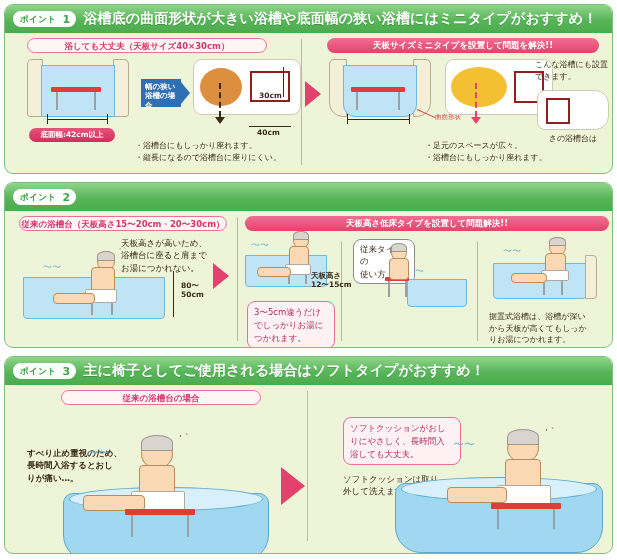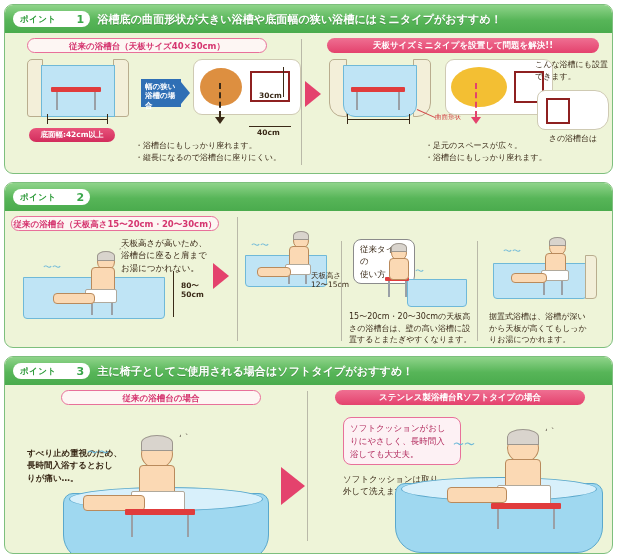--- a/index.html
+++ b/index.html
@@ -22,36 +22,36 @@
   }
   .sec-head{
     position:relative;height:28px;
     background:linear-gradient(180deg,#8fd48a 0%,#57b558 55%,#4aab4d 100%);
     border-radius:8px 8px 0 0;
     display:flex;align-items:center;
   }
   .badge{
     margin-left:8px;height:16px;min-width:58px;
     border-radius:9px;background:#ffffff;
-    display:flex;align-items:center;gap:17px;
+    display:flex;align-items:center;gap:3px;
     padding:0 3px 0 7px;box-sizing:border-box;
   }
   .badge-txt{
     font-size:8.5px;font-weight:bold;color:#2f9b3b;letter-spacing:.4px;
     line-height:1;white-space:nowrap;
   }
   .badge-num{
     width:14px;height:14px;border-radius:50%;
     background:#ffffff;color:#3aa64a;
     font-size:11px;font-weight:bold;
     display:flex;align-items:center;justify-content:center;
     line-height:1;
   }
   .sec-title{
-    margin-left:7px;color:#ffffff;font-size:11px;font-weight:bold;
+    margin-left:7px;color:#ffffff;font-size:14px;font-weight:bold;
     letter-spacing:.1px;white-space:nowrap;
     text-shadow:0 1px 0 rgba(0,0,0,.18);
   }
   .sec-body{position:relative;height:calc(100% - 28px);}
 
   
   .pill{
     position:absolute;box-sizing:border-box;
     border-radius:11px;text-align:center;
     font-size:8.5px;font-weight:bold;line-height:15px;white-space:nowrap;
@@ -172,21 +172,21 @@
         <span class="badge-txt">ポイント</span>
         <span class="badge-num">1</span>
       </div>
       <div class="sec-title">浴槽底の曲面形状が大きい浴槽や底面幅の狭い浴槽にはミニタイプがおすすめ！</div>
     </div>
 
     <div class="sec-body">
 
       <div class="vline" style="left:296px;top:6px;height:126px;"></div>
 
-      <div class="pill pill-out" style="left:22px;top:5px;width:240px;height:15px;">従来の浴槽台（天板サイズ40×30cm）</div>
+      <div class="pill pill-out" style="left:22px;top:5px;width:240px;height:15px;">浴しても大丈夫（天板サイズ40×30cm）</div>
 
       <div class="tub-side" style="left:22px;top:26px;width:110px;height:66px;">
         <div class="tub-wall" style="left:0;top:0;width:14px;height:56px;border-radius:5px 0 0 3px;"></div>
         <div class="tub-wall" style="left:86px;top:0;width:14px;height:56px;border-radius:0 5px 3px 0;"></div>
         <div class="water" style="left:14px;top:6px;width:72px;height:50px;"></div>
         <div class="platform" style="left:24px;top:28px;width:50px;height:5px;"></div>
         <div class="leg" style="left:29px;top:33px;height:18px;"></div>
         <div class="leg" style="left:67px;top:33px;height:18px;"></div>
         <div class="dimline" style="left:20px;top:60px;width:60px;"></div>
         <div class="dimlineV" style="left:20px;top:55px;height:10px;"></div>
@@ -253,21 +253,21 @@
         <span class="badge-txt">ポイント</span>
         <span class="badge-num">2</span>
       </div>
     </div>
 
     <div class="sec-body">
       <div class="vline" style="left:232px;top:6px;height:124px;"></div>
       <div class="vline" style="left:336px;top:30px;height:100px;"></div>
       <div class="vline" style="left:472px;top:30px;height:100px;"></div>
 
-      <div class="pill pill-out" style="left:6px;top:5px;width:208px;height:15px;">従来の浴槽台（天板高さ15〜20cm・20〜30cm）</div>
+      <div class="pill pill-out" style="left:14px;top:5px;width:208px;height:15px;">従来の浴槽台（天板高さ15〜20cm・20〜30cm）</div>
 
       <div class="txt t85" style="left:116px;top:26px;width:116px;">天板高さが高いため、
 浴槽台に座ると肩まで
 お湯につかれない。</div>
 
       <div class="tub-side" style="left:18px;top:56px;width:160px;height:56px;">
         <div class="water" style="left:0;top:10px;width:140px;height:40px;border-radius:0 0 4px 4px;"></div>
         <div class="platform" style="left:64px;top:30px;width:30px;height:4px;"></div>
         <div class="leg" style="left:68px;top:34px;height:14px;"></div>
         <div class="leg" style="left:88px;top:34px;height:14px;"></div>
@@ -278,51 +278,52 @@
         <div class="body-sk" style="left:30px;top:26px;width:40px;height:9px;"></div>
         <div class="steam" style="left:20px;top:-4px;">〜〜</div>
         <div class="thought" style="left:96px;top:-20px;">ʻ ˋ</div>
       </div>
       <div class="dimlineV" style="left:168px;top:60px;height:46px;"></div>
       <div class="dimlbl" style="left:176px;top:70px;">80〜
 50cm</div>
 
       <div class="tri" style="left:208px;top:52px;"></div>
 
+      <div class="pill pill-solid" style="left:240px;top:5px;width:364px;height:15px;">天板高さ低床タイプを設置して問題解決!!</div>
 
       <div class="tub-side" style="left:240px;top:34px;width:96px;height:50px;">
         <div class="water" style="left:0;top:10px;width:80px;height:30px;border-radius:0 0 4px 4px;"></div>
         <div class="platform" style="left:40px;top:26px;width:24px;height:4px;"></div>
         <div class="leg" style="left:43px;top:30px;height:9px;"></div>
         <div class="leg" style="left:60px;top:30px;height:9px;"></div>
         <div class="head" style="left:48px;top:-12px;width:14px;height:14px;"></div>
         <div class="hair" style="left:48px;top:-14px;width:14px;height:7px;"></div>
         <div class="body-sk" style="left:44px;top:1px;width:18px;height:26px;"></div>
         <div class="towel" style="left:40px;top:19px;width:24px;height:9px;"></div>
         <div class="body-sk" style="left:12px;top:22px;width:32px;height:8px;"></div>
         <div class="steam" style="left:6px;top:-4px;">〜〜</div>
       </div>
-      <div class="dimlbl" style="left:306px;top:60px;font-weight:normal;">天板高さ
+      <div class="dimlbl" style="left:306px;top:60px;font-weight:bold;">天板高さ
 12〜15cm</div>
+      <div class="bubble" style="left:242px;top:90px;width:88px;">3〜5cm違うだけ
+でしっかりお湯に
+つかれます。</div>
 
       <div class="bubble-gray" style="left:348px;top:28px;width:62px;">従来タイプの
 使い方</div>
       <div class="tub-side" style="left:380px;top:56px;width:86px;height:44px;">
         <div class="water" style="left:22px;top:12px;width:58px;height:26px;border-radius:0 0 4px 4px;"></div>
         <div class="platform" style="left:0px;top:10px;width:24px;height:4px;"></div>
         <div class="leg" style="left:3px;top:14px;height:16px;"></div>
         <div class="leg" style="left:20px;top:14px;height:16px;"></div>
         <div class="head" style="left:6px;top:-22px;width:14px;height:14px;"></div>
         <div class="hair" style="left:6px;top:-24px;width:14px;height:7px;"></div>
         <div class="body-sk" style="left:4px;top:-9px;width:18px;height:20px;"></div>
         <div class="steam" style="left:30px;top:0px;">〜</div>
       </div>
-      <div class="txt t8" style="left:344px;top:100px;width:124px;">15〜20cm・20〜30cmの天板高
-さの浴槽台は、壁の高い浴槽に設
-置するとまたぎやすくなります。</div>
 
       <div class="tub-side" style="left:488px;top:40px;width:110px;height:54px;">
         <div class="water" style="left:0;top:12px;width:92px;height:34px;border-radius:0 0 4px 4px;"></div>
         <div class="platform" style="left:46px;top:26px;width:26px;height:4px;"></div>
         <div class="leg" style="left:50px;top:30px;height:14px;"></div>
         <div class="leg" style="left:68px;top:30px;height:14px;"></div>
         <div class="head" style="left:56px;top:-12px;width:15px;height:15px;"></div>
         <div class="hair" style="left:56px;top:-14px;width:15px;height:7px;"></div>
         <div class="body-sk" style="left:52px;top:2px;width:19px;height:25px;"></div>
         <div class="towel" style="left:48px;top:19px;width:26px;height:9px;"></div>
@@ -364,21 +365,20 @@
         <div class="body-sk" style="left:20px;top:18px;width:60px;height:14px;"></div>
         <div class="platform" style="left:62px;top:32px;width:70px;height:6px;"></div>
         <div class="leg" style="left:68px;top:38px;height:22px;"></div>
         <div class="leg" style="left:124px;top:38px;height:22px;"></div>
         <div class="steam" style="left:24px;top:-30px;font-size:11px;">〜〜</div>
         <div class="thought" style="left:116px;top:-44px;font-size:9px;">ʻ ˋ</div>
       </div>
 
       <div class="tri tri-lg" style="left:276px;top:82px;"></div>
 
-      <div class="pill pill-solid" style="left:330px;top:5px;width:250px;height:15px;">ステンレス製浴槽台Rソフトタイプの場合</div>
 
       <div class="bubble" style="left:338px;top:32px;width:118px;">ソフトクッションがおし
 りにやさしく、長時間入
 浴しても大丈夫。</div>
       <div class="txt t85" style="left:338px;top:88px;width:130px;">ソフトクッションは取り
 外して洗えます。</div>
 
       <div class="tub-side" style="left:390px;top:62px;width:214px;height:120px;">
         <div class="water" style="left:0;top:36px;width:206px;height:68px;border-radius:10px 10px 26px 26px;background:#9fd8f0;border:1px solid #5aa8cc;"></div>
         <div class="water" style="left:6px;top:30px;width:194px;height:22px;border-radius:50%;background:#d8f0fb;border:1px solid #5aa8cc;"></div>

